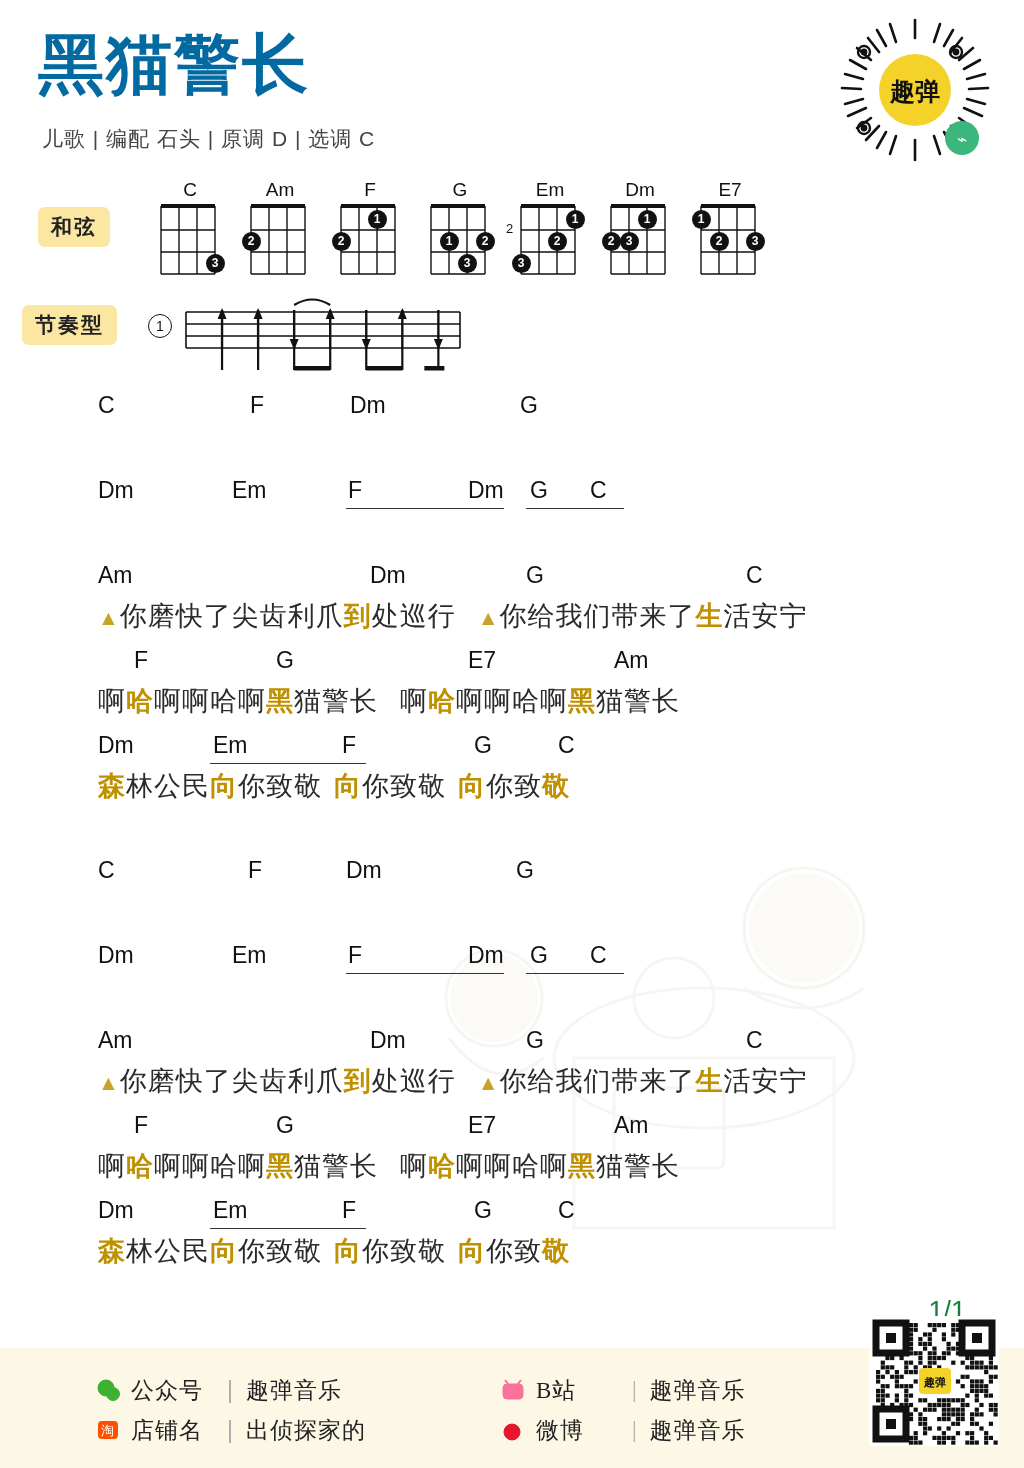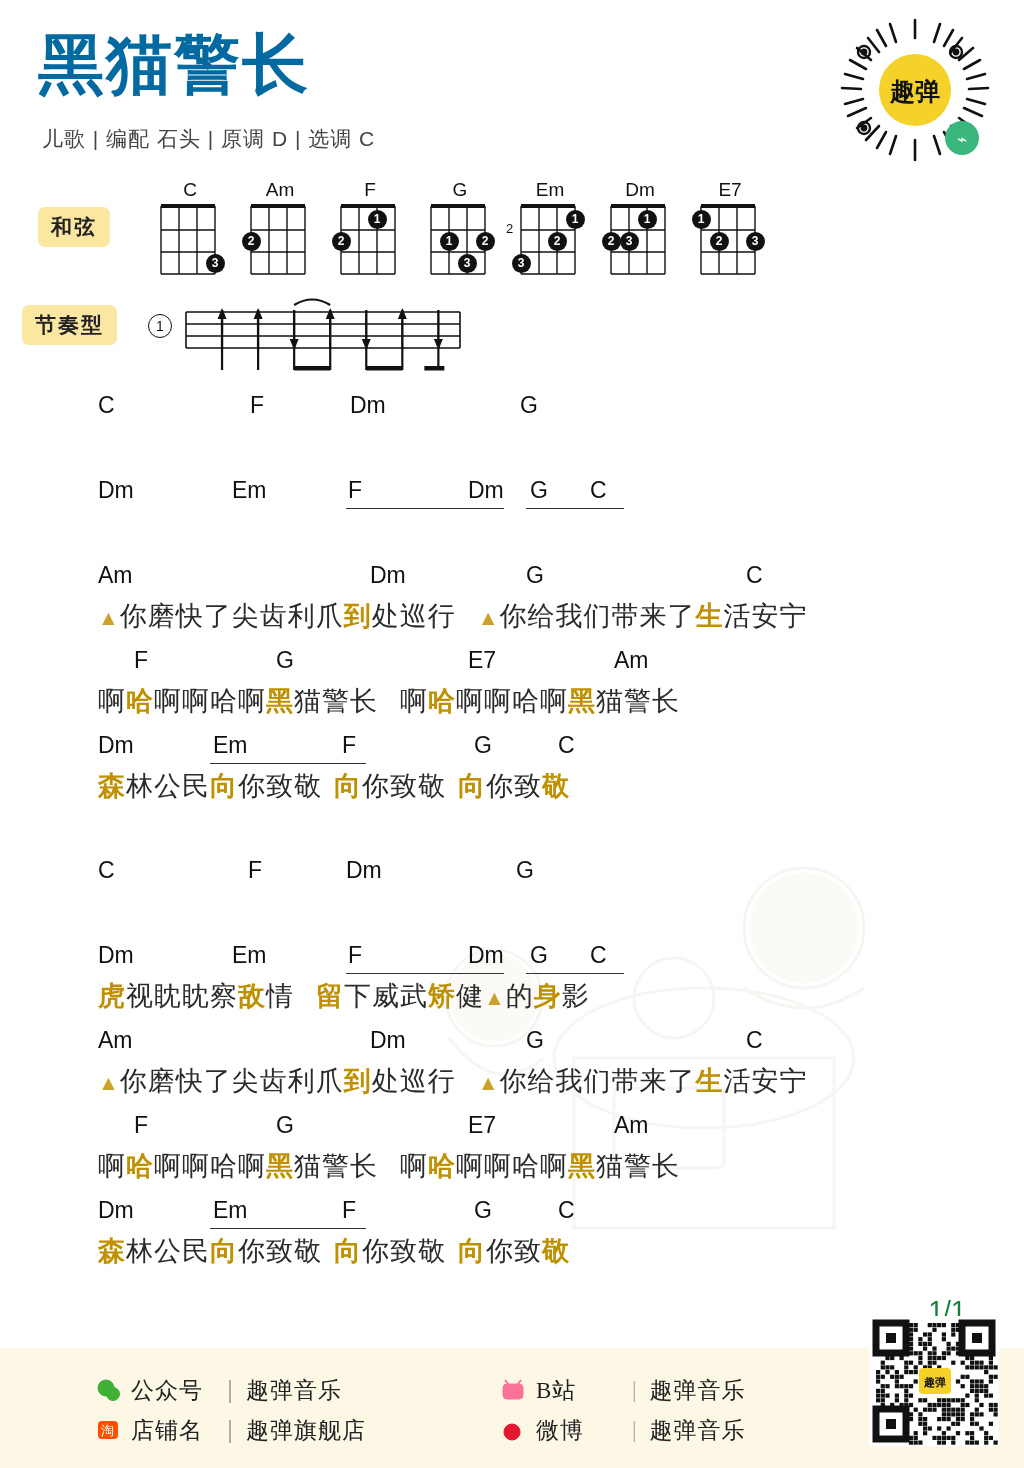--- a/index.html
+++ b/index.html
@@ -504,21 +504,20 @@
           <div class="chordline">
             <span class="ch" style="left: 0px;">Dm</span>
             <span class="ch" style="left: 134px;">Em</span>
             <span class="ch" style="left: 250px;">F</span>
             <span class="ch" style="left: 370px;">Dm</span>
             <span class="ch" style="left: 432px;">G</span>
             <span class="ch" style="left: 492px;">C</span>
             <div class="bracket" style="left: 248px; width: 158px;"></div>
             <div class="bracket" style="left: 428px; width: 98px;"></div>
           </div>
-          <div class="lyricline"><span class="hl">虎</span><span class="">视眈眈察</span><span class="hl">敌</span><span class="">情</span><span class="sp"></span><span class="hl">留</span><span class="">下威武</span><span class="hl">矫</span><span class="">健</span><span class="tri">▲</span><span class="">的</span><span class="hl">身</span><span class="">影</span></div>
         </div>
         <div class="line">
           <div class="chordline">
             <span class="ch" style="left: 0px;">Am</span>
             <span class="ch" style="left: 272px;">Dm</span>
             <span class="ch" style="left: 428px;">G</span>
             <span class="ch" style="left: 648px;">C</span>
           </div>
           <div class="lyricline"><span class="tri">▲</span><span class="">你磨快了尖齿利爪</span><span class="hl">到</span><span class="">处巡行</span><span class="sp"></span><span class="tri">▲</span><span class="">你给我们带来了</span><span class="hl">生</span><span class="">活安宁</span></div>
         </div>
@@ -813,21 +812,21 @@
         </div>
         <div class="foot-item">
           <span class="foot-icon">
             <svg viewBox="0 0 24 24" width="24" height="24">
               <rect x="2" y="3" width="20" height="18" rx="4" fill="#ff5000"></rect>
               <text x="12" y="17" font-size="13" fill="#fff" text-anchor="middle" font-family="'Liberation Sans', sans-serif">淘</text>
             </svg>
           </span>
           <span class="foot-key">店铺名</span>
           <span class="foot-div">|</span>
-          <span>趣弹旗舰店</span>
+          <span>出侦探家的</span>
         </div>
       </div>
     <div class="foot-col" id="foot-col-right">
         <div class="foot-item">
           <span class="foot-icon">
             <svg viewBox="0 0 24 24" width="24" height="24" fill="#fb7299" stroke="#fb7299">
               <rect x="2" y="6" width="20" height="15" rx="4"></rect>
               <line x1="7" y1="6" x2="4" y2="2" stroke-width="2"></line>
               <line x1="17" y1="6" x2="20" y2="2" stroke-width="2"></line>
             </svg>

